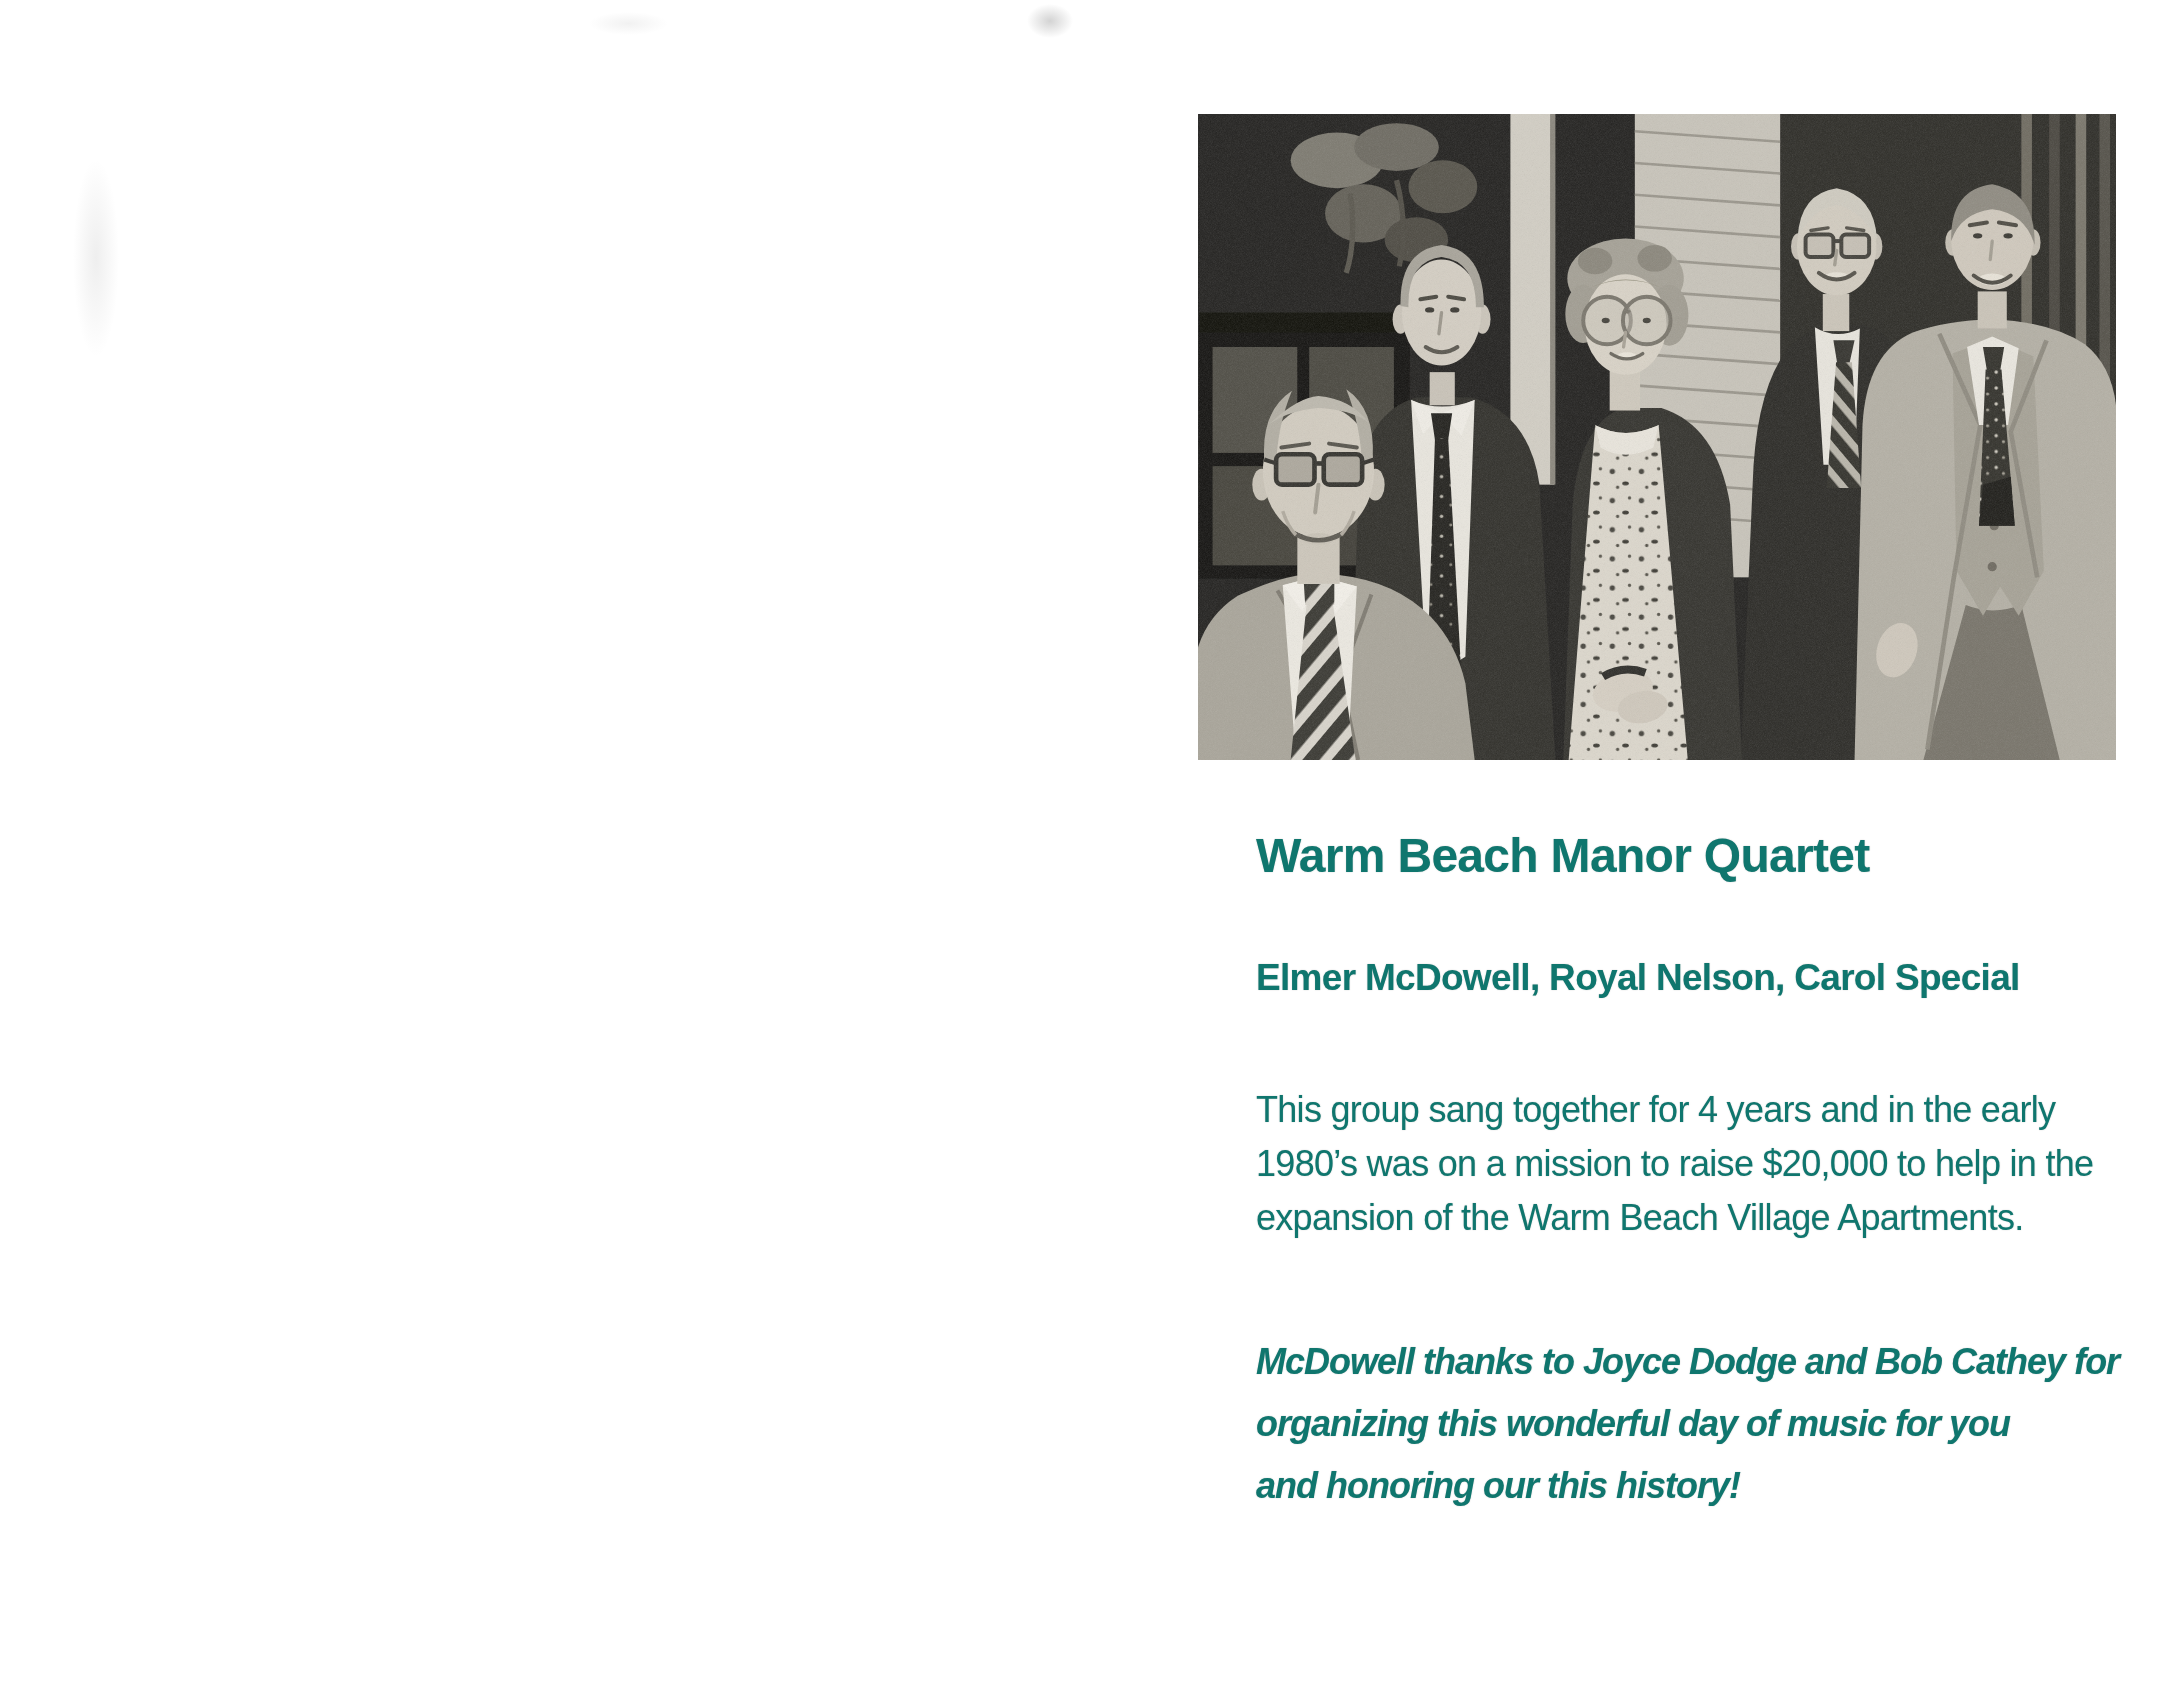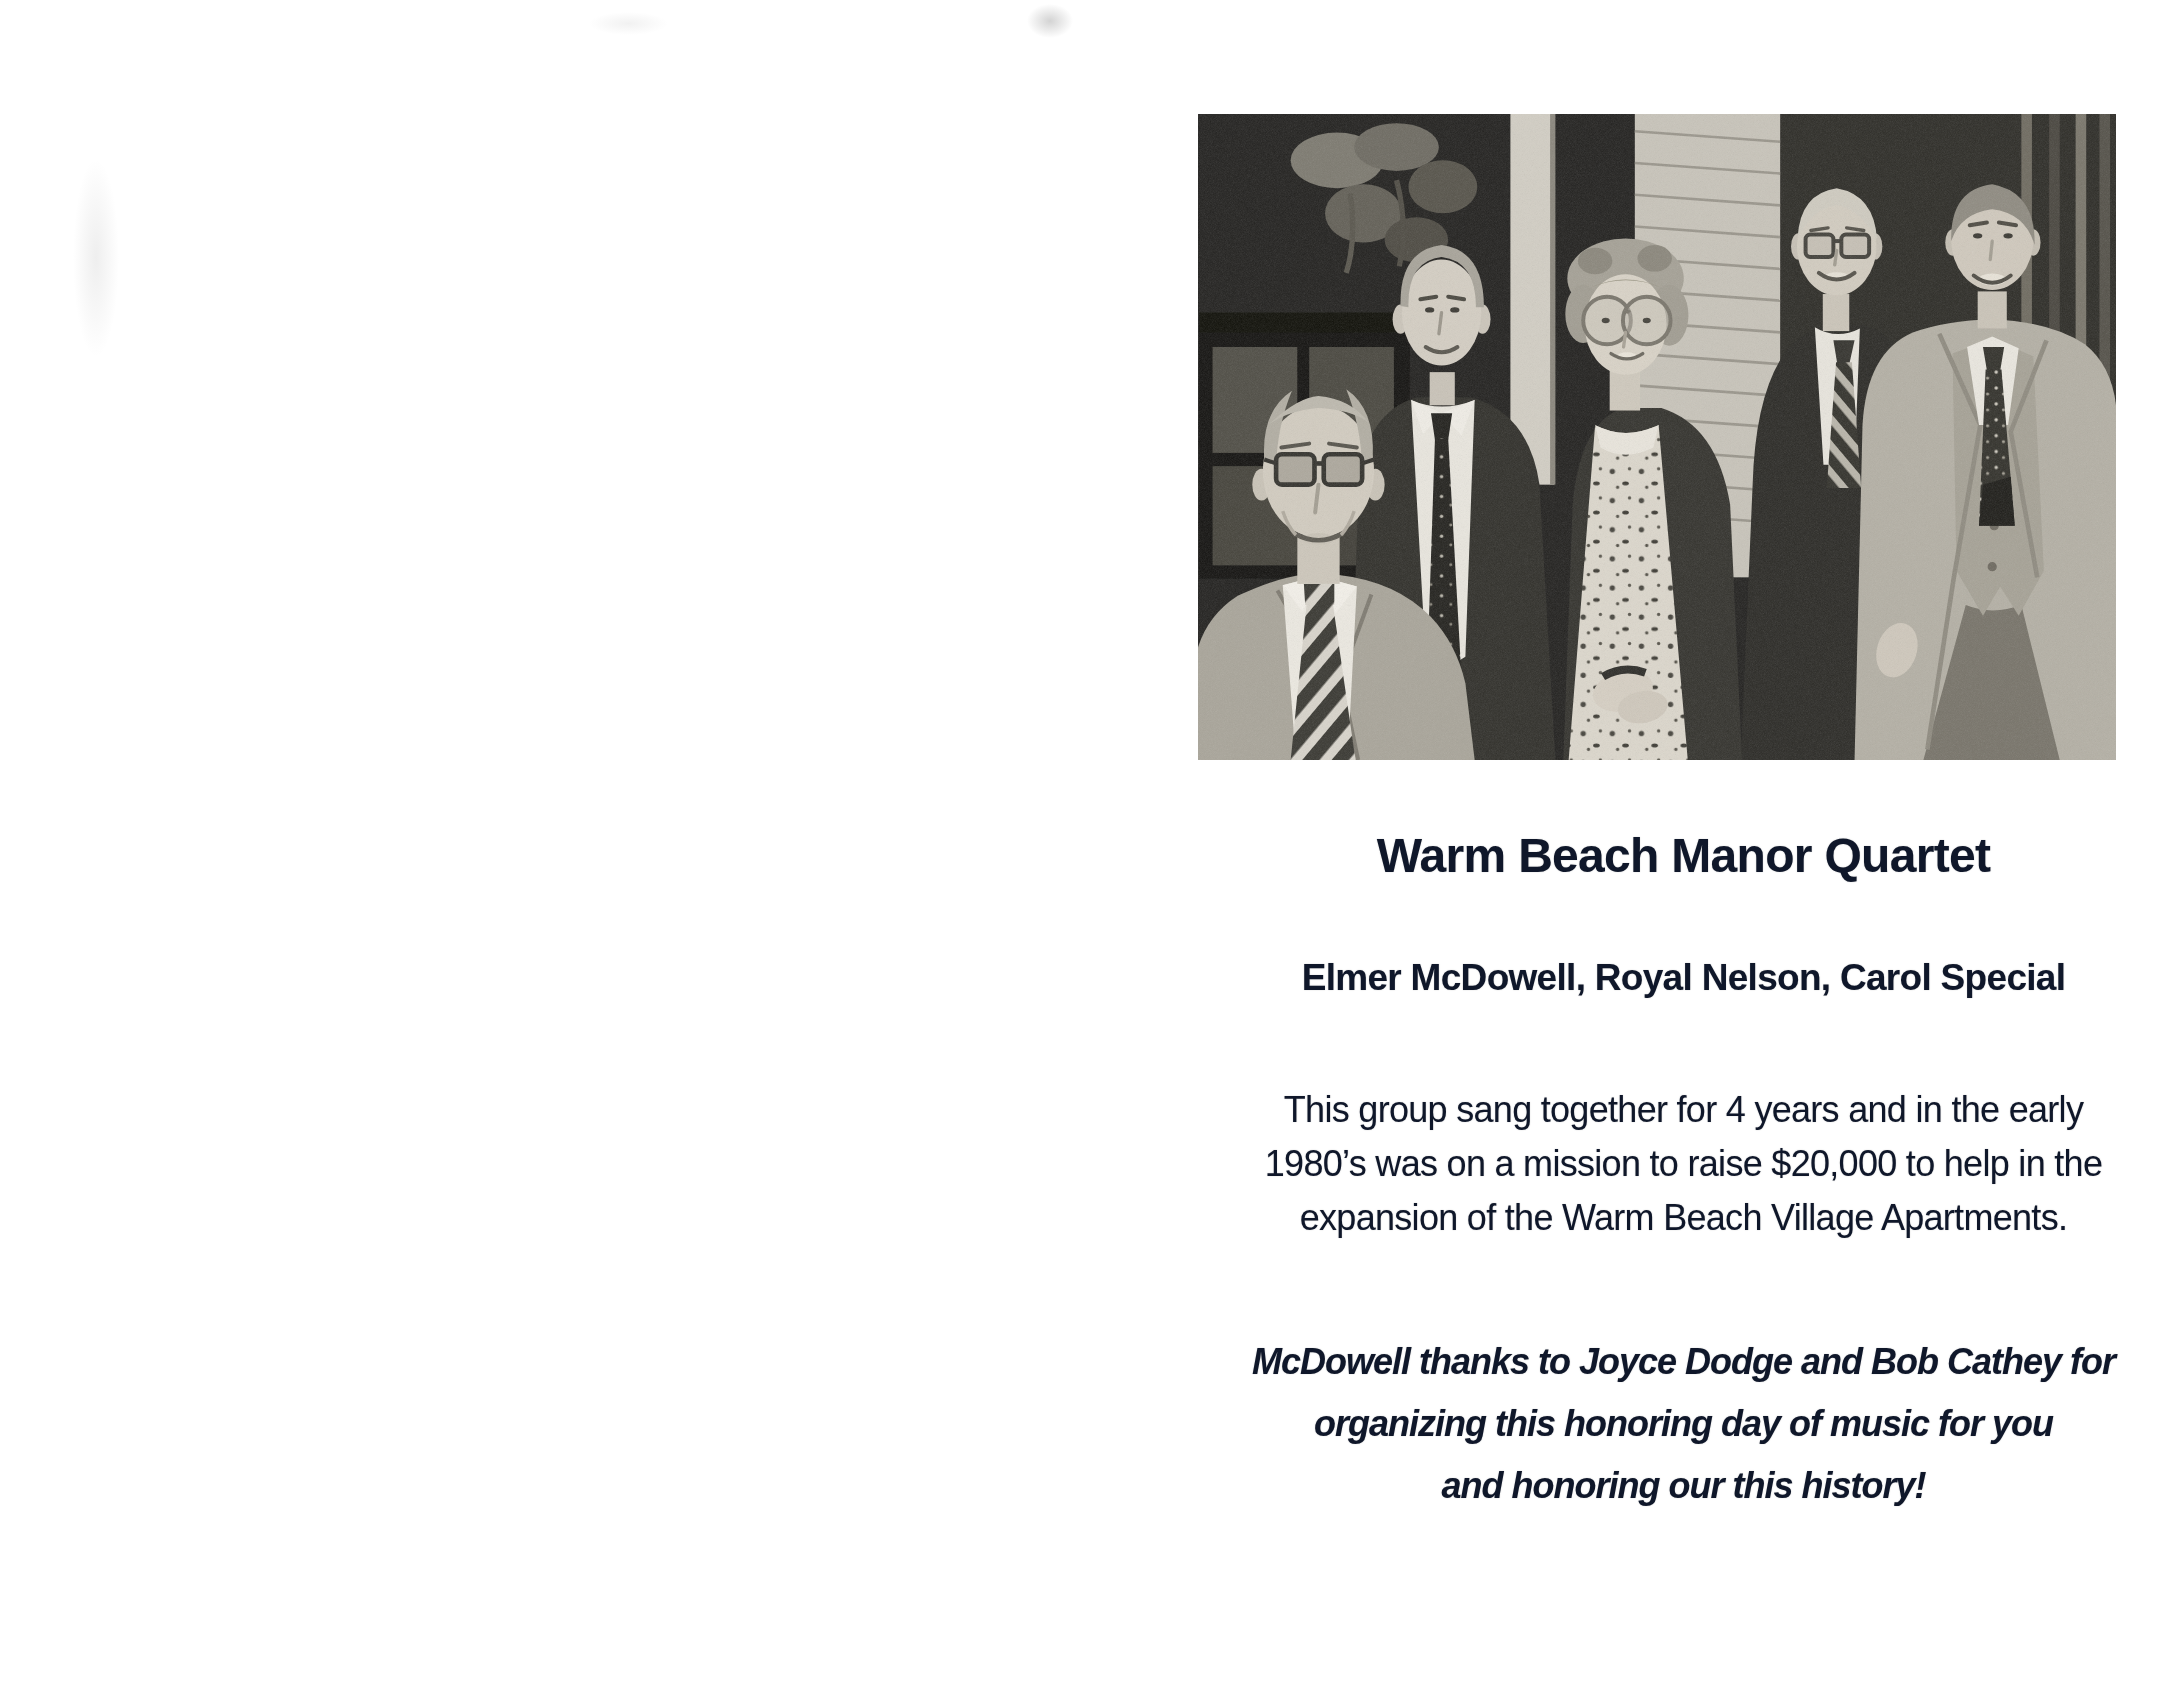--- a/index.html
+++ b/index.html
@@ -30,22 +30,22 @@
     background:radial-gradient(closest-side, rgba(120,120,120,0.10), rgba(120,120,120,0));
     border-radius:50%;
   }
   .photo{
     position:absolute; left:1198px; top:114px;
     width:918px; height:646px; margin:0;
     background:#26251f;
   }
   .photo svg{display:block; width:100%; height:100%;}
   .cap{
-    position:absolute; left:1222px; width:923px;
-    text-align:center; color:#0f172a;
+    position:absolute; left:1256px; width:923px;
+    text-align:left; color:#0f766e;
     text-shadow:0 0 1.3px rgba(45,45,45,0.30);
     white-space:nowrap;
   }
   .title{ top:794px; font-size:48px; font-weight:700; line-height:60px; letter-spacing:-0.7px; }
   .subtitle{ top:889px; font-size:30px; font-weight:700; line-height:40px; }
   .names{ top:947px; font-size:37px; font-weight:700; line-height:61px; letter-spacing:-0.7px; }
   .bodytext{ top:1083px; font-size:36px; font-weight:400; line-height:54px; letter-spacing:-0.7px; }
   .thanks{ top:1331px; font-size:36px; font-weight:700; font-style:italic; line-height:62px; letter-spacing:-1px; }
 </style>
 </head>
@@ -275,18 +275,18 @@
   </div>
 
   <div class="cap bodytext">
     <div>This group sang together for 4 years and in the early</div>
     <div>1980’s was on a mission to raise $20,000 to help in the</div>
     <div>expansion of the Warm Beach Village Apartments.</div>
   </div>
 
   <div class="cap thanks">
     <div>McDowell thanks to Joyce Dodge and Bob Cathey for</div>
-    <div>organizing this honoring day of music for you</div>
+    <div>organizing this wonderful day of music for you</div>
     <div>and honoring our this history!</div>
   </div>
 
 </div>
 
 
 </body></html>

